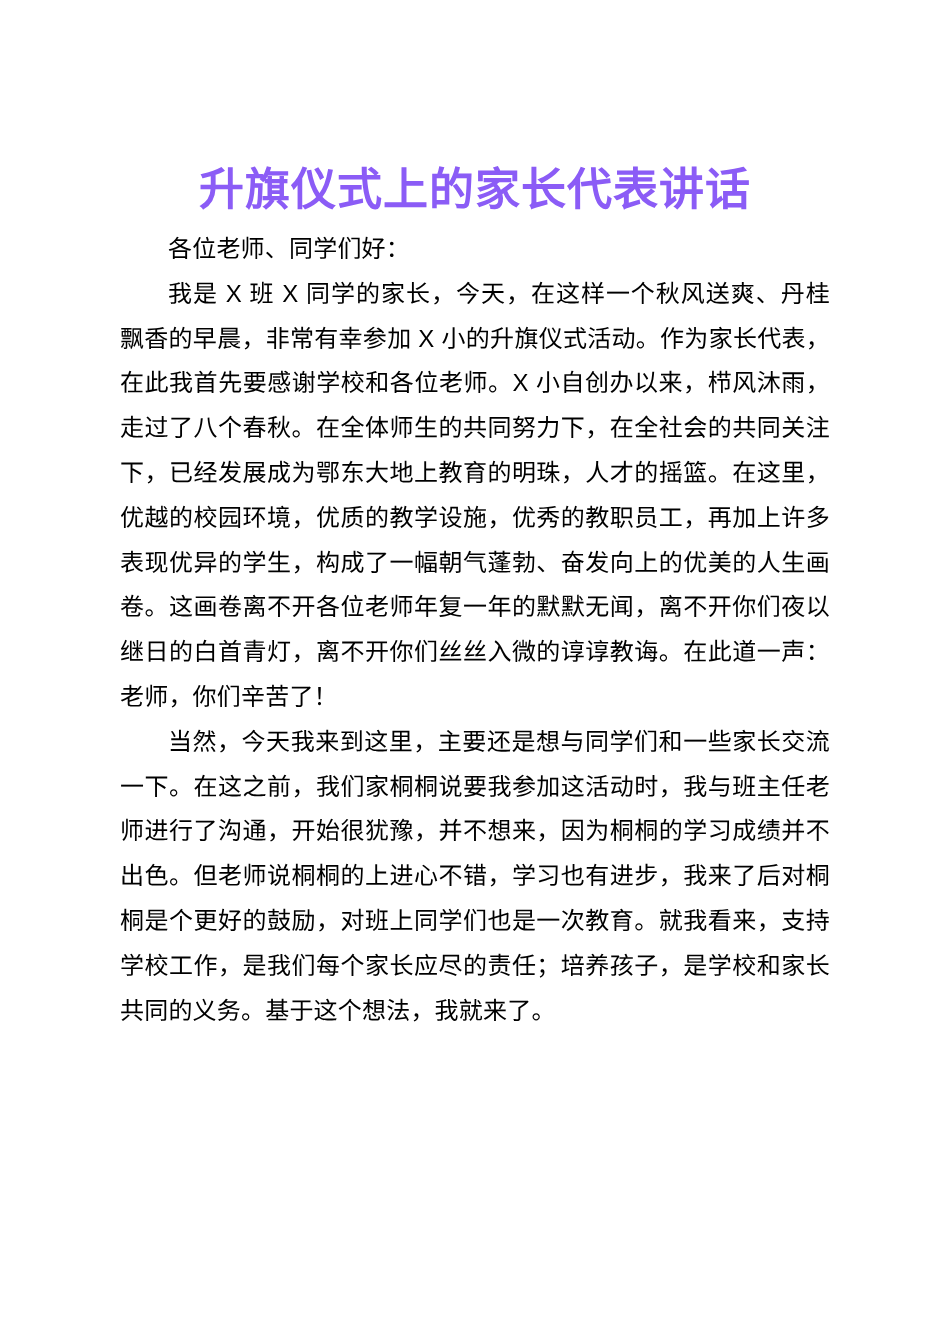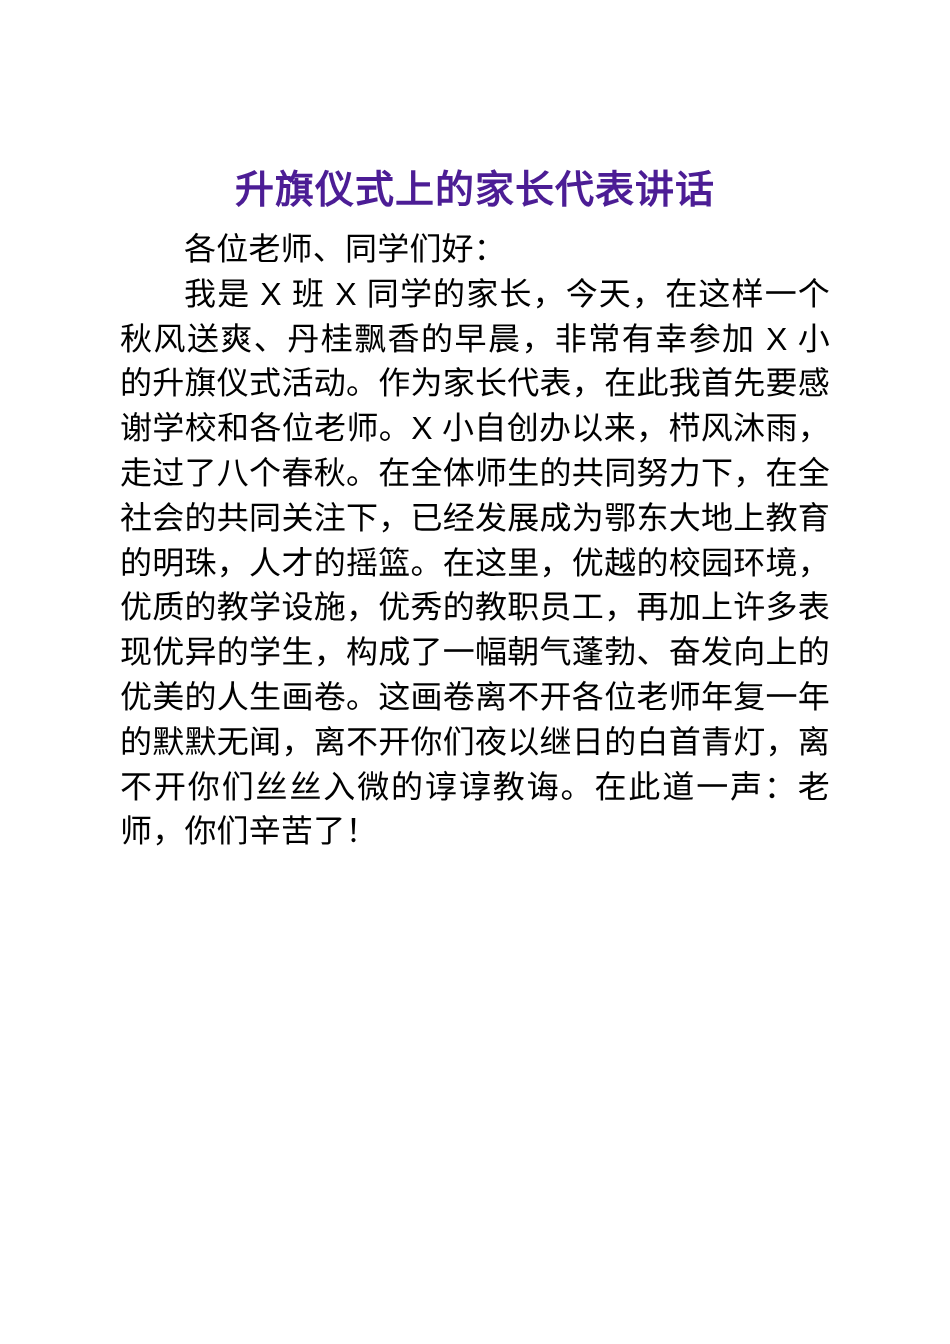--- a/index.html
+++ b/index.html
@@ -18,42 +18,43 @@
     box-sizing: border-box;
     width: 950px;
     height: 1344px;
     padding: 165px 120px 0 120px;
     background: #ffffff;
   }
   .doc-title {
     margin: 0 0 12px 0;
     font-family: "Liberation Serif", "DejaVu Serif", serif;
     font-weight: 700;
-    font-size: 39px;
+    font-size: 45px;
     line-height: 50px;
     text-align: center;
     letter-spacing: 1px;
-    color: #4c1d95;
+    color: #8b5cf6;
     white-space: nowrap;
   }
   .doc-body p {
     margin: 0;
-    font-size: 32px;
+    font-size: 24px;
     line-height: 44.8px;
     text-indent: 2em;
     text-align: justify;
     text-justify: inter-ideograph;
     letter-spacing: 0.2px;
     color: #000000;
     word-break: break-all;
   }
 </style>
 </head>
 <body>
 
 <div class="page">
   <h1 class="doc-title">升旗仪式上的家长代表讲话</h1>
 
   <div class="doc-body">
     <p>各位老师、同学们好：</p>
     <p>我是 X 班 X 同学的家长，今天，在这样一个秋风送爽、丹桂飘香的早晨，非常有幸参加 X 小的升旗仪式活动。作为家长代表，在此我首先要感谢学校和各位老师。X 小自创办以来，栉风沐雨，走过了八个春秋。在全体师生的共同努力下，在全社会的共同关注下，已经发展成为鄂东大地上教育的明珠，人才的摇篮。在这里，优越的校园环境，优质的教学设施，优秀的教职员工，再加上许多表现优异的学生，构成了一幅朝气蓬勃、奋发向上的优美的人生画卷。这画卷离不开各位老师年复一年的默默无闻，离不开你们夜以继日的白首青灯，离不开你们丝丝入微的谆谆教诲。在此道一声：老师，你们辛苦了！</p>
+    <p>当然，今天我来到这里，主要还是想与同学们和一些家长交流一下。在这之前，我们家桐桐说要我参加这活动时，我与班主任老师进行了沟通，开始很犹豫，并不想来，因为桐桐的学习成绩并不出色。但老师说桐桐的上进心不错，学习也有进步，我来了后对桐桐是个更好的鼓励，对班上同学们也是一次教育。就我看来，支持学校工作，是我们每个家长应尽的责任；培养孩子，是学校和家长共同的义务。基于这个想法，我就来了。</p>
   </div>
 </div>
 
 </body></html>

